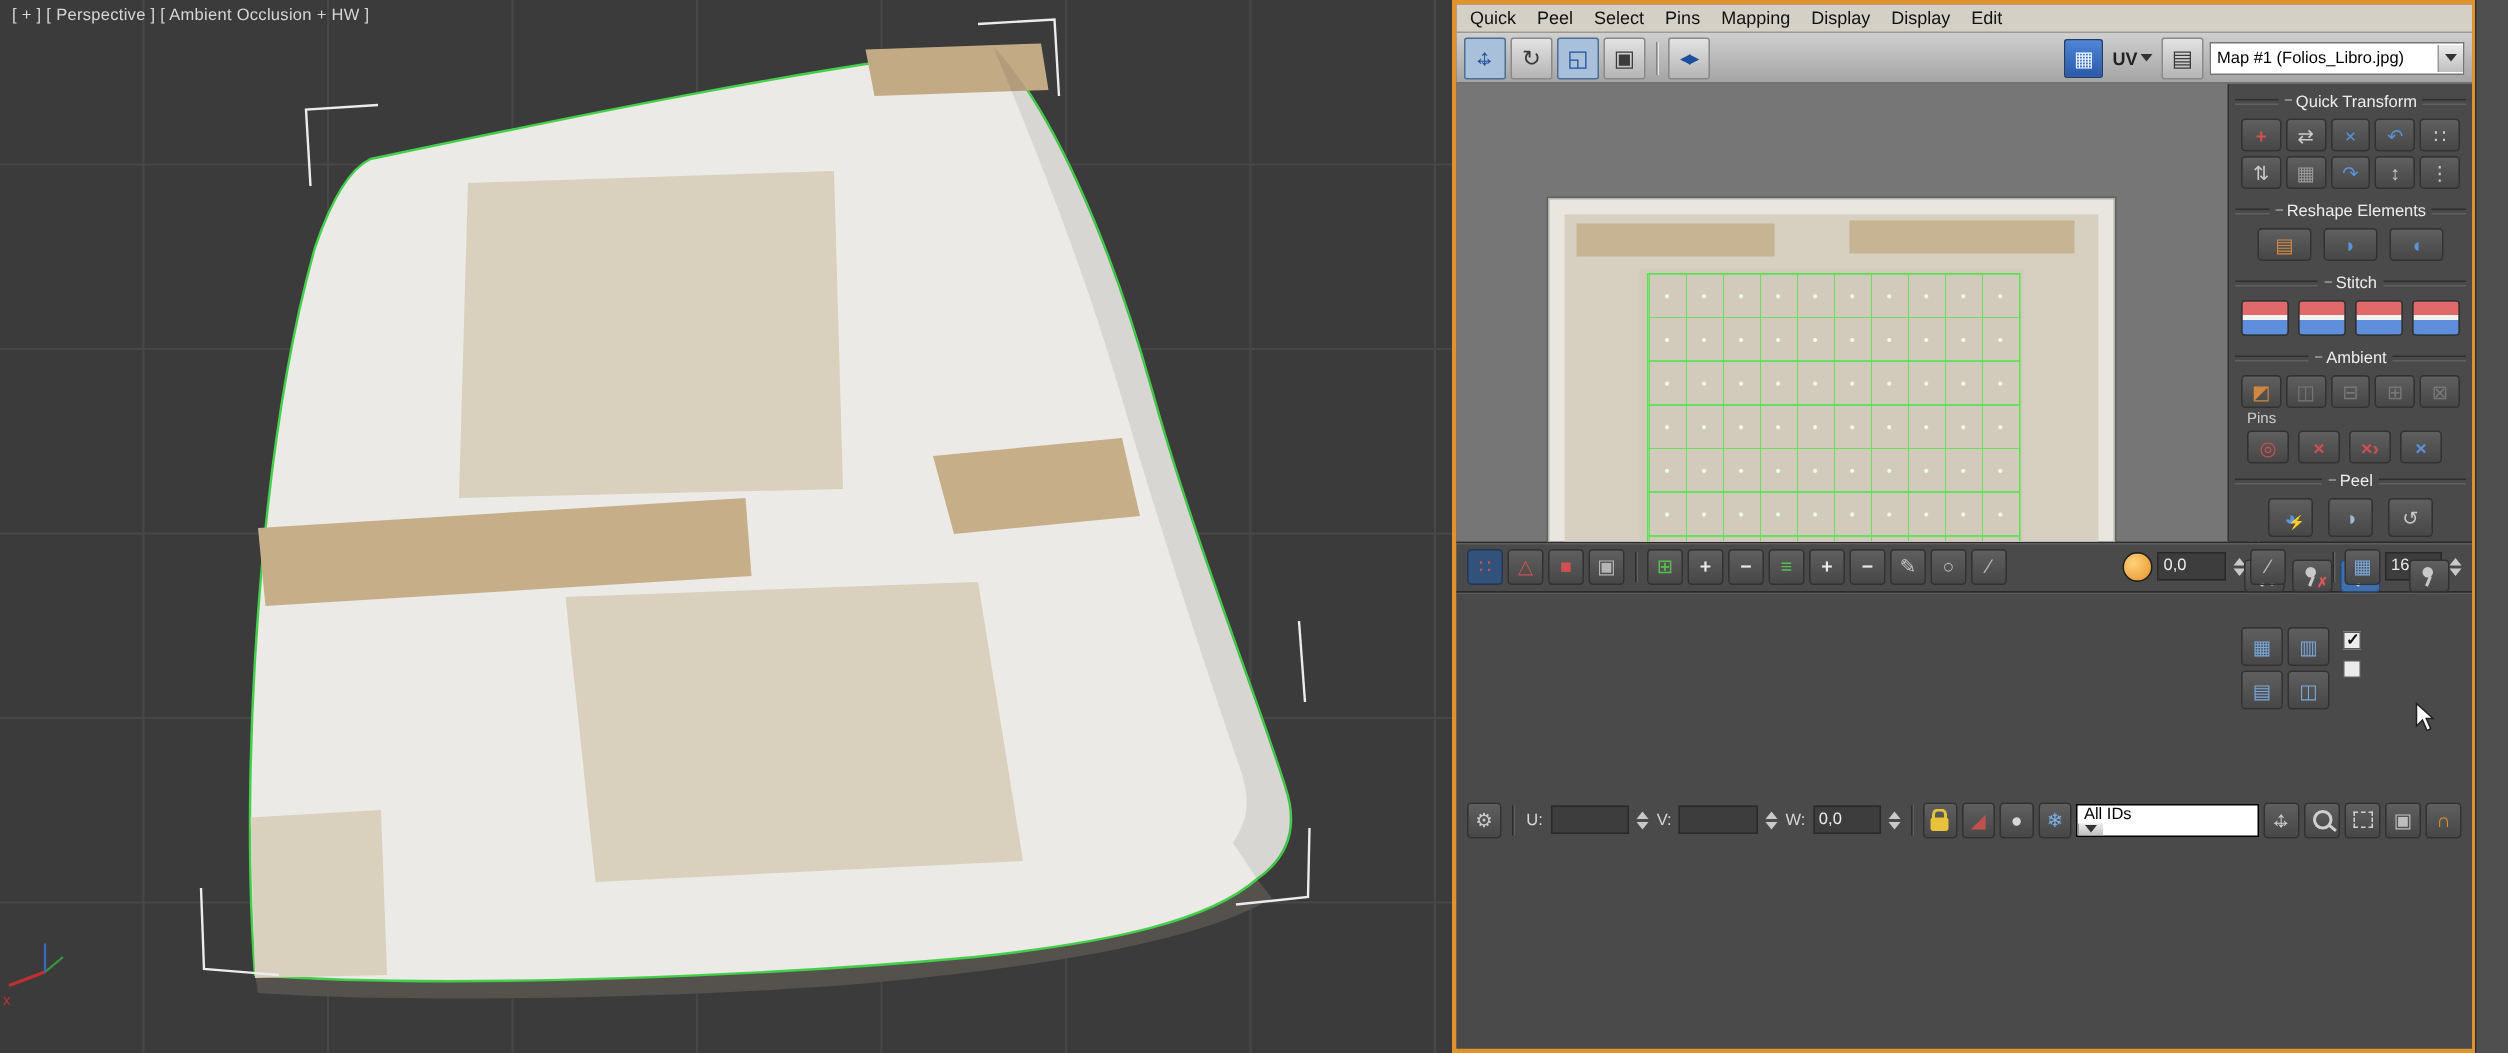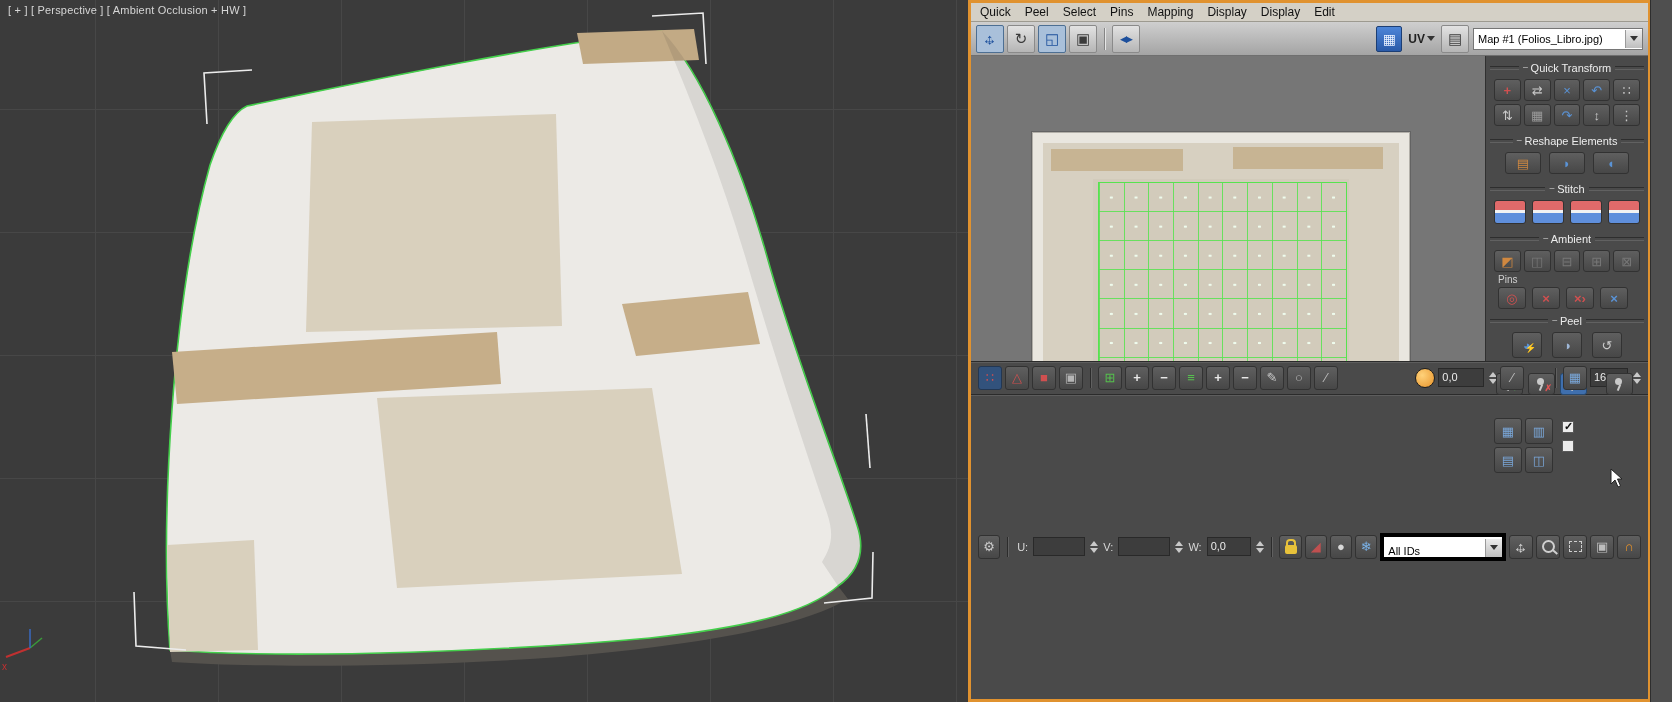--- a/index.html
+++ b/index.html
@@ -109,21 +109,21 @@
   .dsep{width:1px;height:20px;background:#2c2c2c;box-shadow:1px 0 0 #606060;margin:0 4px;}
   .swatch{width:18px;height:18px;border-radius:50%;border:1px solid #1f1f1f;
           background:radial-gradient(circle at 35% 35%,#ffd27a,#e8932a);}
   .lbl{color:#e0e0e0;font-size:11px;font-weight:bold;margin:0 3px;}
   .lbl2{color:#d7d7d7;font-size:11px;margin:0 2px;}
   .lock{width:12px;height:9px;background:#e8c23a;border-radius:2px;position:relative;margin-top:5px;}
   .lock::before{content:"";position:absolute;left:1px;top:-6px;width:6px;height:6px;border:2px solid #e8c23a;border-bottom:none;border-radius:4px 4px 0 0;}
   .mag{width:9px;height:9px;border:2px solid #cfcfcf;border-radius:50%;position:relative;}
   .mag::after{content:"";position:absolute;width:6px;height:2px;background:#cfcfcf;right:-5px;bottom:-2px;transform:rotate(40deg);}
   .dash-sq{width:11px;height:9px;border:1px dashed #cfcfcf;}
-  .ids-combo{width:128px;height:20px;background:#fff;border:4px solid #000000;display:flex;align-items:flex-end;overflow:hidden;}
+  .ids-combo{width:128px;height:20px;background:#fff;border:1px solid #000000;display:flex;align-items:flex-start;overflow:hidden;flex-direction:column;}
   .ids-combo .txt{flex:1;font-size:11px;color:#000;padding-left:4px;}
   .mright{margin-left:auto;display:flex;align-items:center;gap:3px;}
 
   .cursor{position:absolute;left:1610px;top:468px;z-index:50;}
 </style>
 </head>
 <body>
 
 <div class="screen">
 

